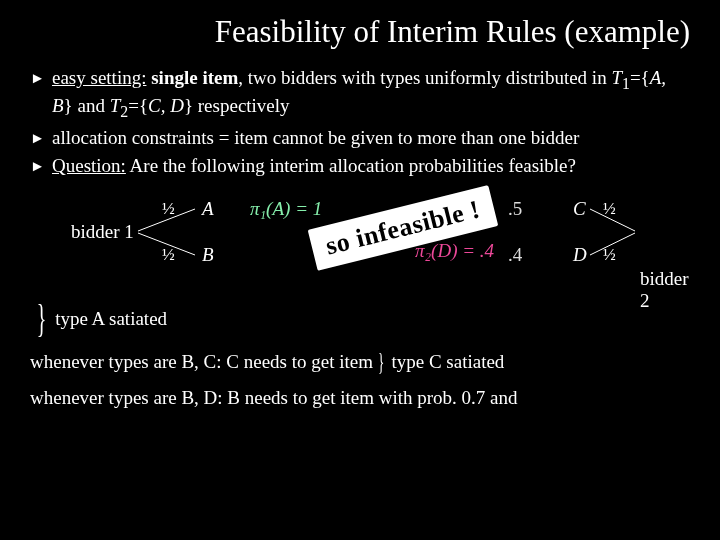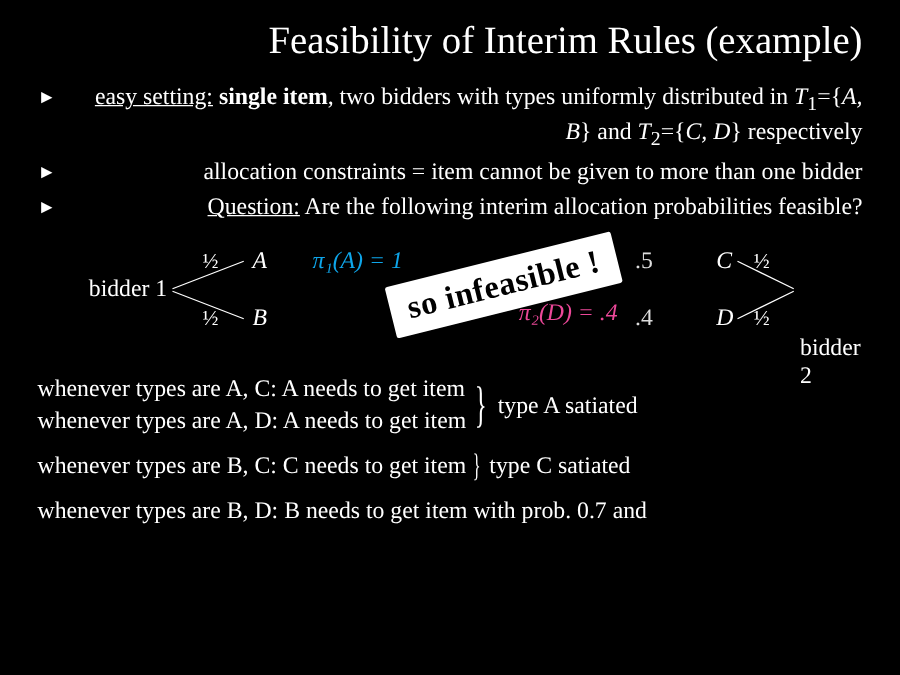--- a/index.html
+++ b/index.html
@@ -30,21 +30,20 @@
     display: flex;
     margin-bottom: 4px;
   }
   .bullet .mark {
     flex: 0 0 22px;
     font-size: 15px;
     padding-top: 3px;
   }
   .bullet .txt {
     flex: 1;
-    text-align: right;
   }
   .under { text-decoration: underline; }
   .bold { font-weight: bold; }
 
   .diagram {
     position: relative;
     height: 90px;
     margin-top: 12px;
     font-size: 19px;
   }
@@ -52,21 +51,21 @@
   .bidder1lbl { left: 41px; top: 30px; }
   .bidder2lbl { left: 610px; top: 30px; margin-top: 47px; }
   .halfA { left: 132px; top: 8px; font-size: 17px; }
   .halfB { left: 132px; top: 54px; font-size: 17px; }
   .A { left: 172px; top: 7px; font-style: italic; }
   .B { left: 172px; top: 53px; font-style: italic; }
   .C { left: 543px; top: 7px; font-style: italic; }
   .D { left: 543px; top: 53px; font-style: italic; }
   .halfC { left: 573px; top: 8px; font-size: 17px; }
   .halfD { left: 573px; top: 54px; font-size: 17px; }
-  .pi1 { left: 220px; top: 7px; font-style: italic; color:#0ea5e9;}
+  .pi1 { left: 220px; top: 7px; font-style: italic; color:#86efac;}
   .pi2 { left: 385px; top: 49px; font-style: italic; color:#ec4899;}
   .val1 { left: 478px; top: 7px; color:#ddd;}
   .val2 { left: 478px; top: 53px; color:#ddd;}
 
   svg.edges { position:absolute; top:0; left:0; width:720px; height:90px; pointer-events:none; }
 
   .infeasible {
     position: absolute;
     left: 280px;
     top: 16px;
@@ -141,24 +140,20 @@
     <div class="val2">.4</div>
     <div class="C">C</div>
     <div class="D">D</div>
     <div class="halfC">½</div>
     <div class="halfD">½</div>
     <div class="infeasible">so infeasible !</div>
   </div>
 
   <div class="lower">
     <div class="row">
-      <div class="rowtxt">
-        <div>whenever types are A, C:  A needs to get item</div>
-        <div>whenever types are A, D:  A needs to get item</div>
-      </div>
       <span class="brace">}</span>
       <span class="sat">type A satiated</span>
     </div>
     <div class="row">
       <div class="rowtxt">whenever types are B, C:  C needs to get item</div>
       <span class="brace" style="font-size:26px;line-height:26px;">}</span>
       <span class="sat">type C satiated</span>
     </div>
     <div>whenever types are B, D:  B needs to get item with prob. 0.7 and</div>
   </div>

